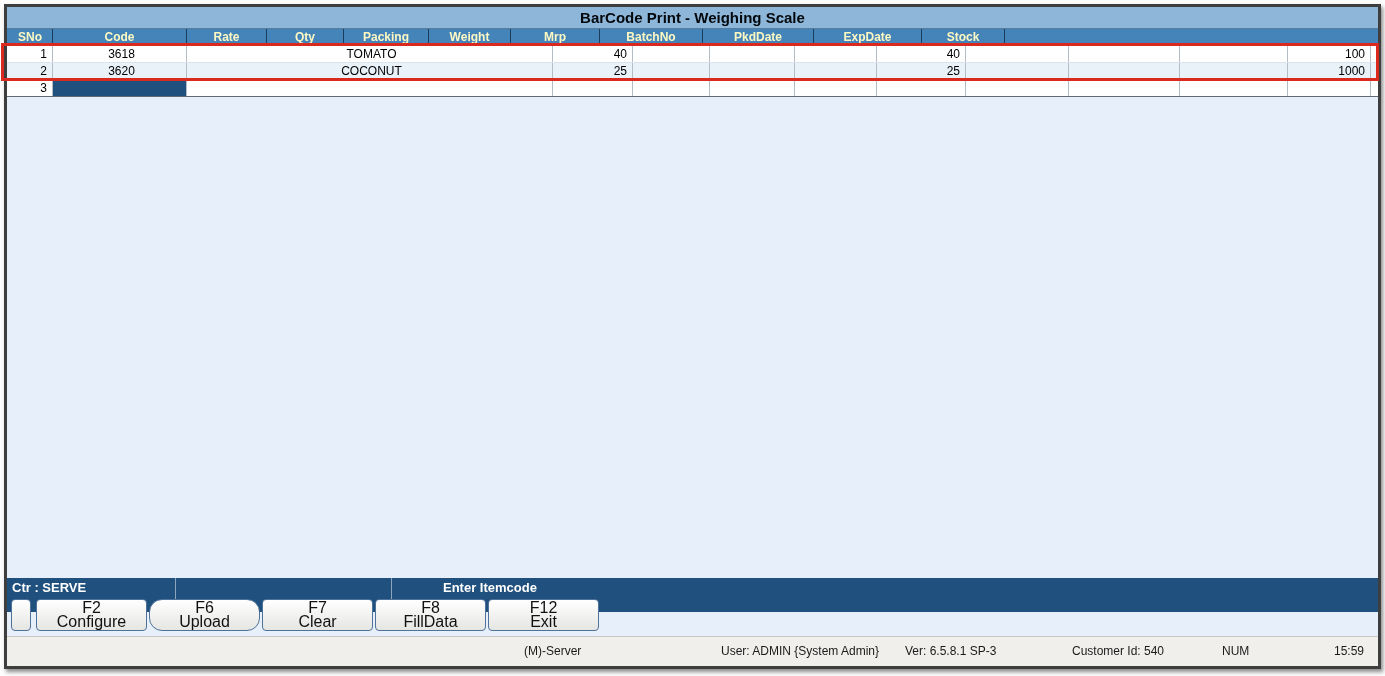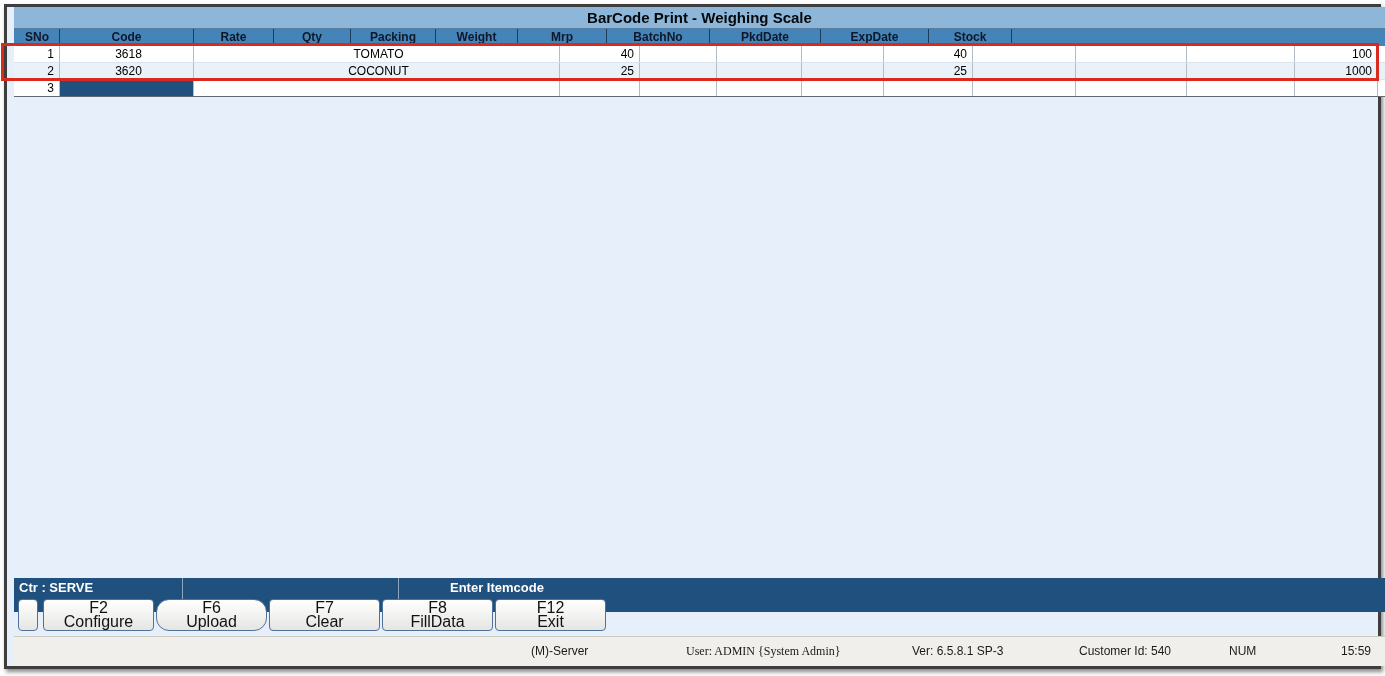--- a/index.html
+++ b/index.html
@@ -3,37 +3,36 @@
 <meta charset="utf-8">
 <style>
   * { margin: 0; padding: 0; box-sizing: border-box; }
   html, body { width: 1385px; height: 676px; background: #fdfdfd; overflow: hidden;
     font-family: "Liberation Sans", sans-serif; }
 
   .window {
     position: absolute; left: 4px; top: 4px; width: 1377px; height: 665px;
     border: 3px solid #3e3e3e; background: #e7effa;
     box-shadow: 2px 3px 4px rgba(0,0,0,0.45);
-    padding-left: 7px;
   }
   .content { position: relative; width: 1371px; height: 659px; }
 
   
   .titlebar {
     position: absolute; left: 0; top: 0; width: 100%; height: 22px;
     background: #8db6d8; border-bottom: 1px solid #567d9e;
     text-align: center; font-weight: bold; font-size: 15px; line-height: 21px; color: #03080d;
   }
 
   
   .grid { position: absolute; left: 0; top: 22px; width: 100%; }
   .grow { display: flex; width: 100%; height: 17px; }
   .gheader { background: #4484b8; }
   .gheader .cell {
-    border-right: 1px solid #1c3c5a; color: #0f172a; font-weight: bold; font-size: 12px;
+    border-right: 1px solid #1c3c5a; color: #fef9c3; font-weight: bold; font-size: 12px;
     text-align: center; line-height: 16px; overflow: hidden; white-space: nowrap;
   }
   .drow { background: #ffffff; border-bottom: 1px solid #dde3ea; }
   .drow.alt { background: #e9f1f9; }
   .drow.last { border-bottom: 1px solid #616a73; }
   .drow .cell {
     border-right: 1px solid #b4bcc6; font-size: 12px; color: #000; line-height: 16px;
     overflow: hidden; white-space: nowrap;
   }
   .cell { height: 100%; }
@@ -77,21 +76,21 @@
   .fbtn-f2 { left: 29px; } .fbtn-f6 { left: 142px; border-radius: 13px; } .fbtn-f7 { left: 255px; }
   .fbtn-f8 { left: 368px; } .fbtn-f12 { left: 481px; }
 
   
   .statusbar {
     position: absolute; left: 0; top: 629px; width: 100%; height: 30px;
     background: #f0efec; border-top: 1px solid #c9c9c2;
     font-size: 12px; color: #1a1a1a; line-height: 29px;
   }
   .statusbar span { position: absolute; white-space: nowrap; }
-  .st-server { left: 517px; } .st-user { left: 672px; font-family: Liberation Serif, serif; } .st-version { left: 898px; }
+  .st-server { left: 517px; } .st-user { left: 714px; } .st-version { left: 898px; }
   .st-customer { left: 1065px; } .st-num { left: 1215px; } .st-time { left: 1327px; }
 </style>
 </head>
 <body>
 
 <div class="window">
   <div class="content">
 
     <div class="titlebar">
       <span>BarCode Print - Weighing Scale</span>

